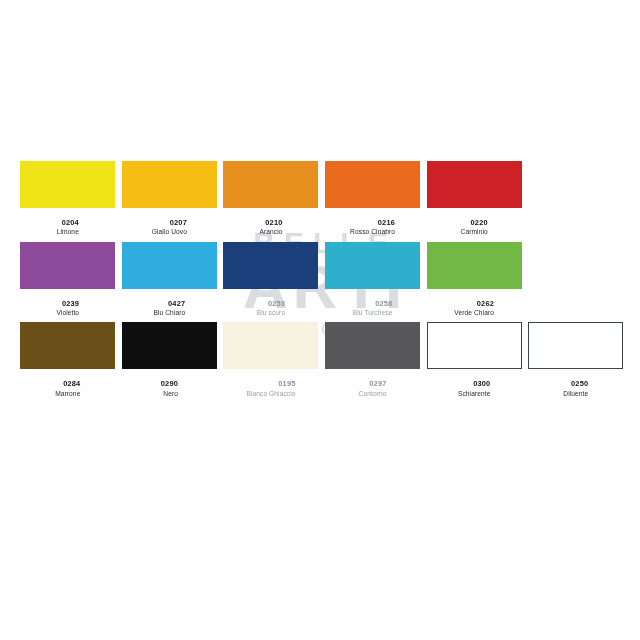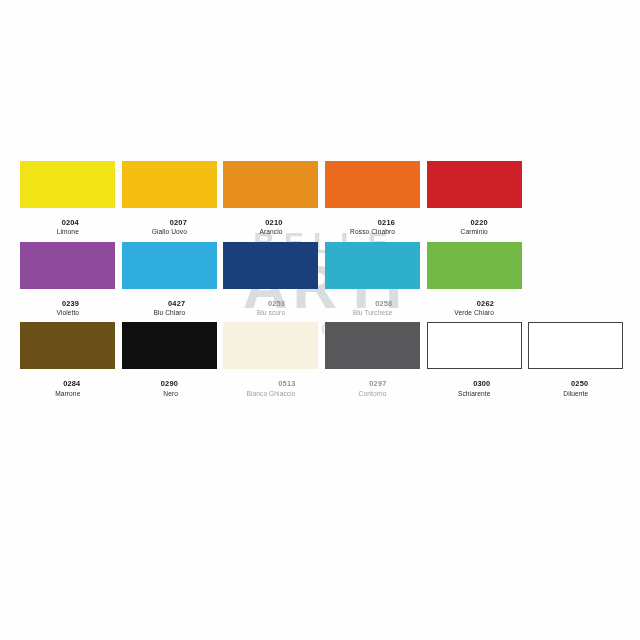--- a/index.html
+++ b/index.html
@@ -213,21 +213,21 @@
         <div class="swatch-cell">
           <div class="chip" style="background: rgb(16, 15, 16);"></div>
           <div class="label">
             <span class="code">0290</span>
             <span class="name">Nero</span>
           </div>
         </div>
         <div class="swatch-cell">
           <div class="chip" style="background: rgb(247, 241, 223);"></div>
           <div class="label faded">
-            <span class="code">0513</span>
+            <span class="code">0195</span>
             <span class="name">Bianco Ghiaccio</span>
           </div>
         </div>
         <div class="swatch-cell">
           <div class="chip" style="background: rgb(88, 88, 90);"></div>
           <div class="label faded">
             <span class="code">0297</span>
             <span class="name">Contorno</span>
           </div>
         </div>

